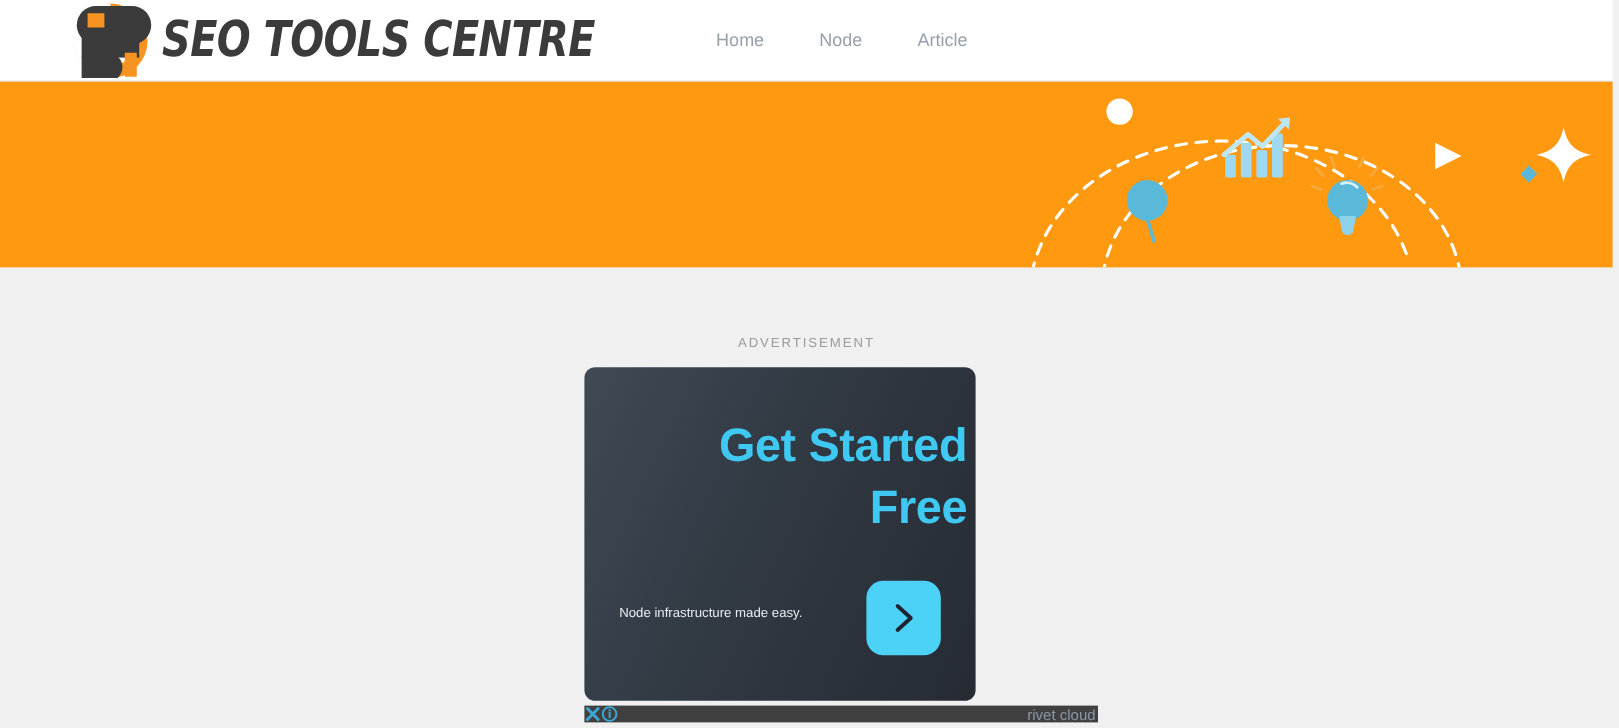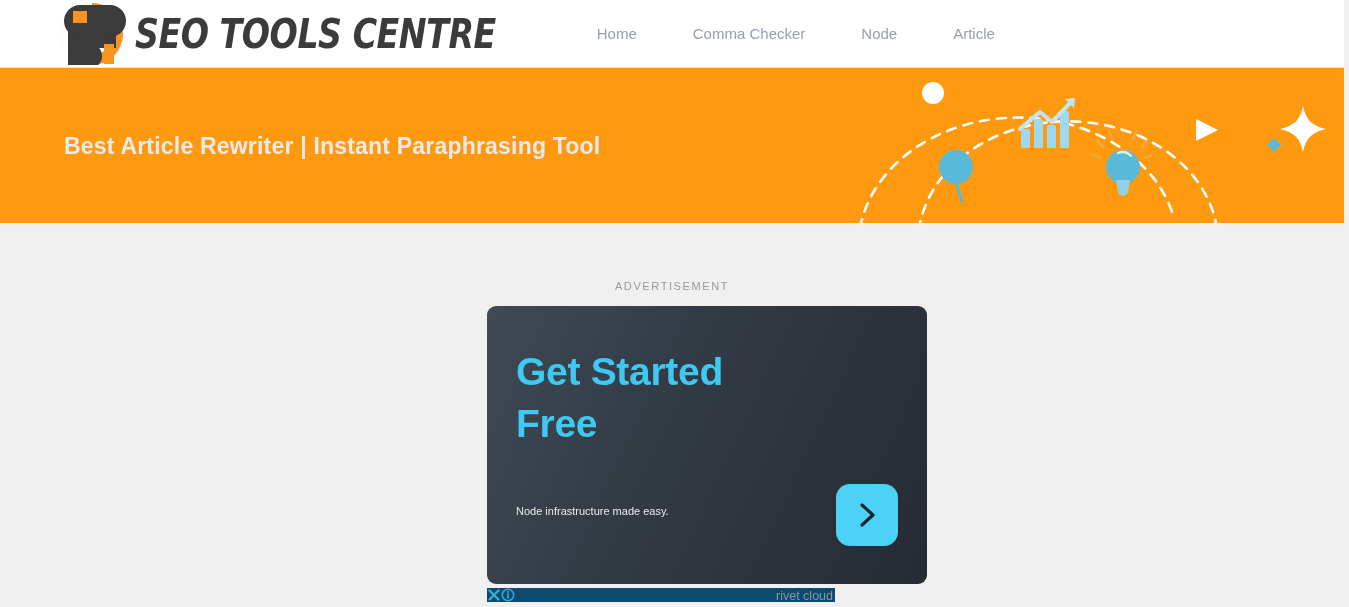--- a/index.html
+++ b/index.html
@@ -49,21 +49,20 @@
     color:#3b3b3b;
     white-space:nowrap;
     transform:scaleY(1.18) scaleX(0.95);
     transform-origin:left center;
   }
 
   #main-nav {
     display:flex;
     align-items:center;
     margin-left:82px;
-    gap:10px;
   }
   .nav-item {
     color:#97a0ab;
     font-size:15px;
     text-decoration:none;
     white-space:nowrap;
     padding:0 0;
     margin-right:46px;
     line-height:68px;
   }
@@ -111,25 +110,26 @@
   #ad-label {
     text-align:center;
     color:#9a9a9a;
     font-size:11px;
     letter-spacing:1.6px;
     margin-bottom:14px;
     font-family:"Liberation Sans", sans-serif;
   }
   #ad-card {
     position:relative;
-    width:440px;
+    width:326px;
     height:278px;
     border-radius:9px;
     background:linear-gradient(115deg,#3f4a55 0%,#323a44 42%,#262b33 100%);
     overflow:hidden;
+    text-align:right;
   }
   #ad-headline {
     position:absolute;
     left:29px;
     top:40px;
     width:290px;
     color:#3fc9f2;
     font-size:39px;
     font-weight:bold;
     line-height:1.34;
@@ -151,24 +151,24 @@
     border-radius:14px;
     background:#4dd2f7;
     border:none;
     cursor:pointer;
     display:flex;
     align-items:center;
     justify-content:center;
   }
   #ad-footer {
     position:relative;
-    width:348px;
+    width:428px;
     height:14px;
     margin-top:4px;
-    background:#0c4a6e;
+    background:#404040;
     display:flex;
     align-items:flex-start;
   }
   #ad-close-icon, #ad-info-icon {
     width:14px; height:14px;
     flex:none;
     cursor:pointer;
   }
   #ad-advertiser {
     position:absolute;
@@ -199,29 +199,27 @@
           <path d="M8 45 h30 a12 12 0 0 1 0 18 h-30 Z" fill="#3b3b3b"></path>
           <path d="M44 42 h10 v20 h-10 Z" fill="#f79321"></path>
           <path d="M30 18 a10 10 0 0 1 0 20 a10 10 0 0 1 0 -20 Z" fill="#ffffff" opacity="0"></path>
         </g>
       </svg>
       <span id="brand-wordmark">SEO TOOLS CENTRE</span>
     </a>
 
     <nav id="main-nav">
       <a class="nav-item" href="#">Home</a>
-      <a class="nav-item" href="#">Comma Checker</a>
       <a class="nav-item" href="#">Node</a>
       <a class="nav-item" href="#">Article</a>
 
     </nav>
   </header>
 
   <section id="hero-banner">
-    <h1 id="hero-title">Best Article Rewriter | Instant Paraphrasing Tool</h1>
 
     <svg id="hero-decor" viewBox="0 0 500 155">
 
       <path d="M16 160 A160 130 0 0 1 330 150" fill="none" stroke="#ffffff" stroke-width="2.6" stroke-dasharray="9 8" stroke-linecap="round"></path>
       <path d="M75 162 A150 122 0 0 1 372 155" fill="none" stroke="#ffffff" stroke-width="2.6" stroke-dasharray="9 8" stroke-linecap="round"></path>
 
       <circle cx="89" cy="25" r="11" fill="#ffffff"></circle>
 
       <g>
         <circle cx="112" cy="99" r="17" fill="#5ab9d9"></circle>

